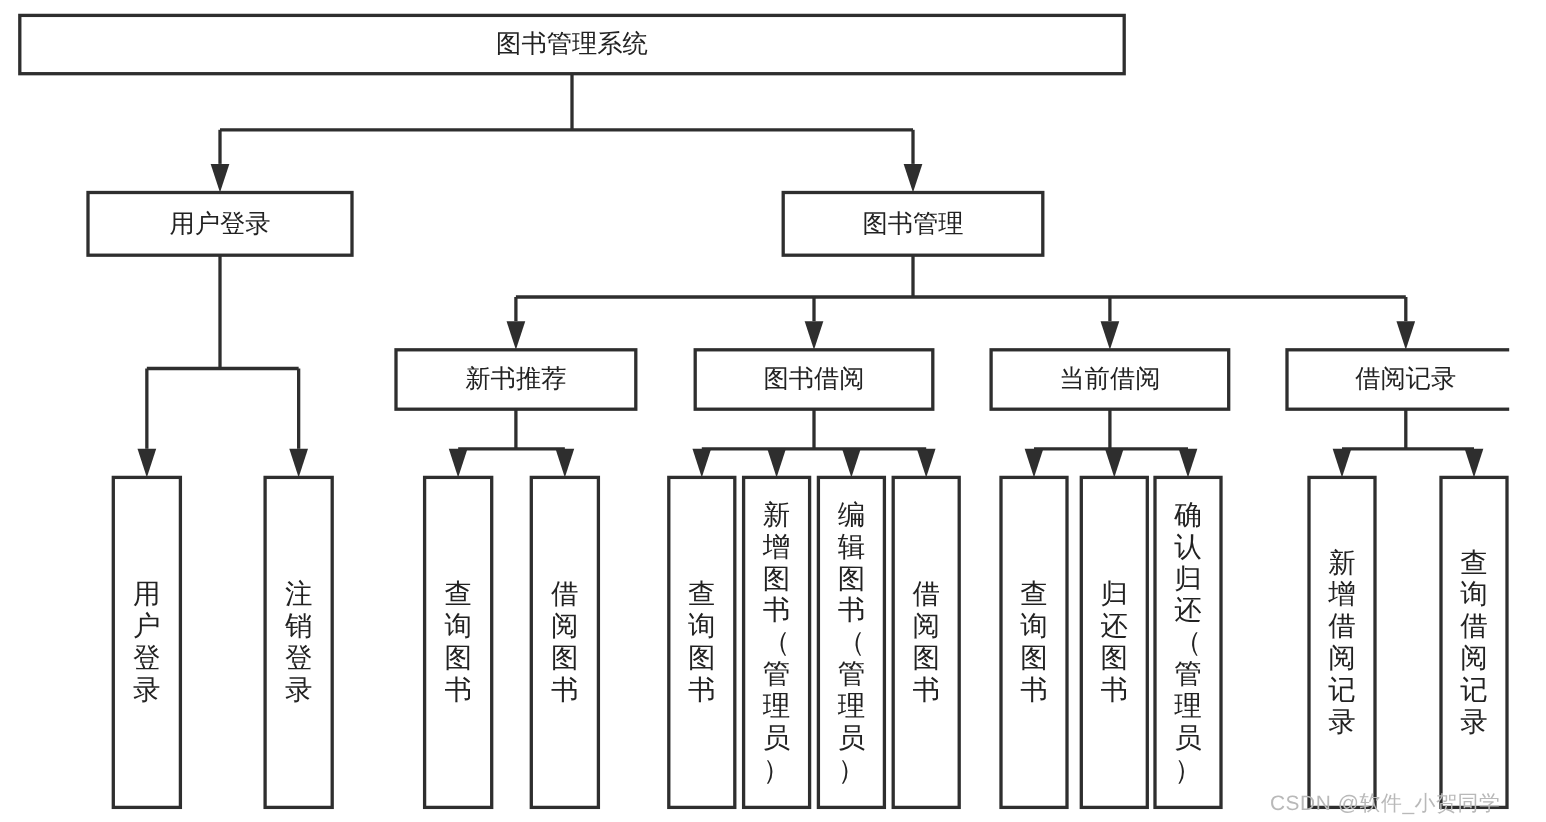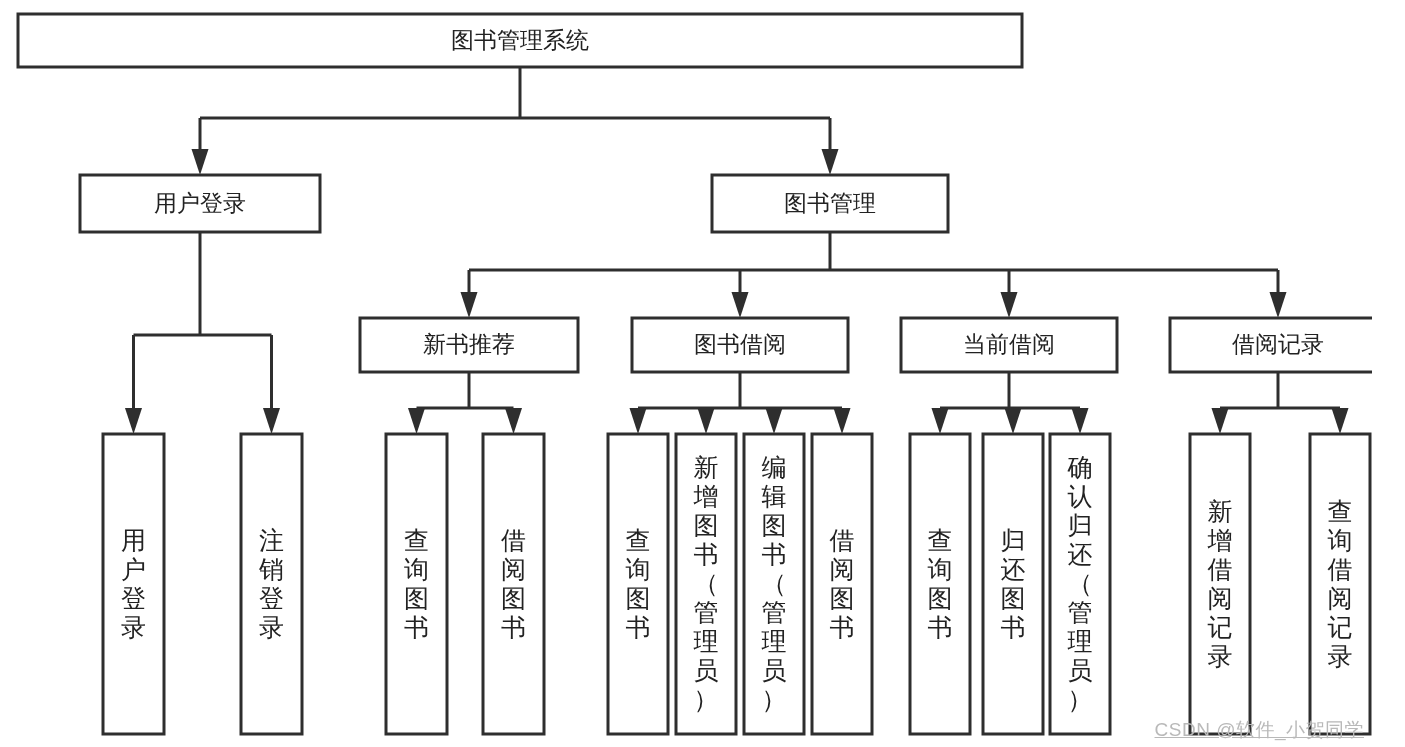--- a/index.html
+++ b/index.html
@@ -55,21 +55,20 @@
   .watermark {
     position: absolute;
     right: 8px;
     bottom: 4px;
     font-family: "Liberation Sans", "DejaVu Sans", sans-serif;
     font-size: 19px;
     color: #b9b9b9;
     letter-spacing: 0.5px;
     white-space: nowrap;
     pointer-events: none;
-    text-decoration: underline;
   }
 </style>
 </head>
 <body>
 
 <div id="diagram-root">
   <svg id="tree" viewBox="0 0 1405 747">
     <g id="connector-layer">
         <g>
           <path d="M 520 67 L 520 118" class="connector"></path>

